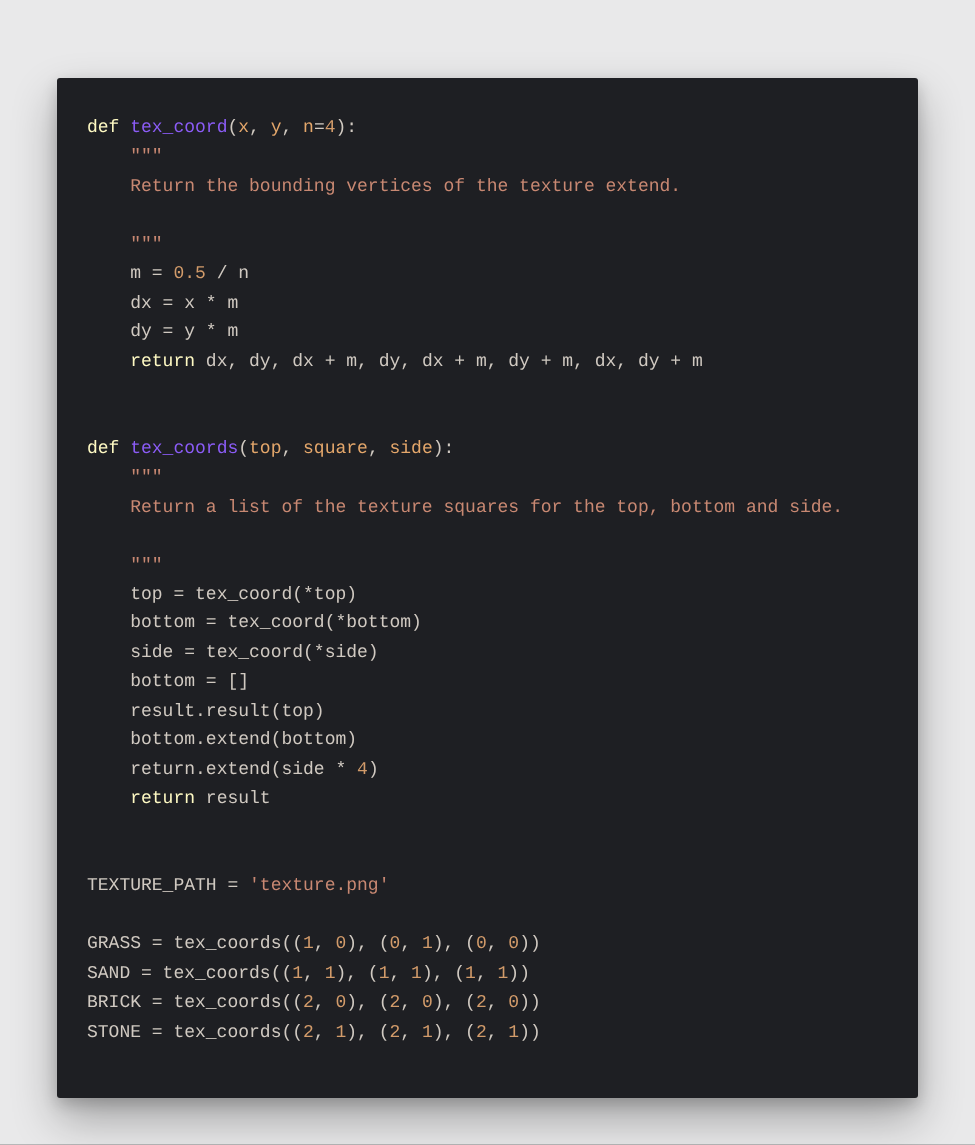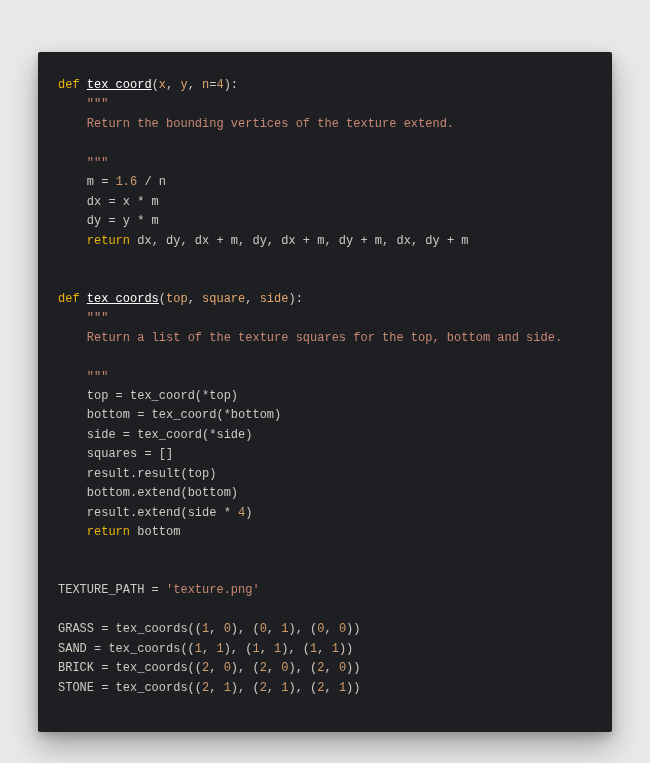--- a/index.html
+++ b/index.html
@@ -24,56 +24,56 @@
     overflow: hidden;
   }
   pre.code {
     margin: 0;
     font-family: inherit;
     font-size: 12px;
     line-height: 1.62;
     color: #d0c9c1;
     white-space: pre;
   }
-  .tok-kw   { color: #eab308; }  
-  .tok-fn   { color: #ffffff; text-decoration: underline; }  
+  .tok-kw   { color: #fef9c3; }  
+  .tok-fn   { color: #8b5cf6; }  
   .tok-prm  { color: #e4a76b; }  
   .tok-num  { color: #d29b6a; }  
   .tok-str  { color: #c88872; }  
   .tok-txt  { color: #d0c9c1; }  
   .tok-op   { color: #d0c9c1; }  
 </style>
 </head>
 <body>
 
 <div class="card">
 <pre class="code"><span class="tok-kw">def</span> <span class="tok-fn">tex_coord</span><span class="tok-op">(</span><span class="tok-prm">x</span><span class="tok-op">, </span><span class="tok-prm">y</span><span class="tok-op">, </span><span class="tok-prm">n</span><span class="tok-op">=</span><span class="tok-num">4</span><span class="tok-op">):</span>
     <span class="tok-str">"""</span>
     <span class="tok-str">Return the bounding vertices of the texture extend.</span>
 
     <span class="tok-str">"""</span>
-    <span class="tok-txt">m = </span><span class="tok-num">1.6</span><span class="tok-txt"> / n</span>
+    <span class="tok-txt">m = </span><span class="tok-num">0.5</span><span class="tok-txt"> / n</span>
     <span class="tok-txt">dx = x * m</span>
     <span class="tok-txt">dy = y * m</span>
     <span class="tok-kw">return</span><span class="tok-txt"> dx, dy, dx + m, dy, dx + m, dy + m, dx, dy + m</span>
 
 
 <span class="tok-kw">def</span> <span class="tok-fn">tex_coords</span><span class="tok-op">(</span><span class="tok-prm">top</span><span class="tok-op">, </span><span class="tok-prm">square</span><span class="tok-op">, </span><span class="tok-prm">side</span><span class="tok-op">):</span>
     <span class="tok-str">"""</span>
     <span class="tok-str">Return a list of the texture squares for the top, bottom and side.</span>
 
     <span class="tok-str">"""</span>
     <span class="tok-txt">top = tex_coord(*top)</span>
     <span class="tok-txt">bottom = tex_coord(*bottom)</span>
     <span class="tok-txt">side = tex_coord(*side)</span>
-    <span class="tok-txt">squares = []</span>
+    <span class="tok-txt">bottom = []</span>
     <span class="tok-txt">result.result(top)</span>
     <span class="tok-txt">bottom.extend(bottom)</span>
-    <span class="tok-txt">result.extend(side * </span><span class="tok-num">4</span><span class="tok-txt">)</span>
-    <span class="tok-kw">return</span><span class="tok-txt"> bottom</span>
+    <span class="tok-txt">return.extend(side * </span><span class="tok-num">4</span><span class="tok-txt">)</span>
+    <span class="tok-kw">return</span><span class="tok-txt"> result</span>
 
 
 <span class="tok-txt">TEXTURE_PATH = </span><span class="tok-str">'texture.png'</span>
 
 <span class="tok-txt">GRASS = tex_coords((</span><span class="tok-num">1</span><span class="tok-txt">, </span><span class="tok-num">0</span><span class="tok-txt">), (</span><span class="tok-num">0</span><span class="tok-txt">, </span><span class="tok-num">1</span><span class="tok-txt">), (</span><span class="tok-num">0</span><span class="tok-txt">, </span><span class="tok-num">0</span><span class="tok-txt">))</span>
 <span class="tok-txt">SAND = tex_coords((</span><span class="tok-num">1</span><span class="tok-txt">, </span><span class="tok-num">1</span><span class="tok-txt">), (</span><span class="tok-num">1</span><span class="tok-txt">, </span><span class="tok-num">1</span><span class="tok-txt">), (</span><span class="tok-num">1</span><span class="tok-txt">, </span><span class="tok-num">1</span><span class="tok-txt">))</span>
 <span class="tok-txt">BRICK = tex_coords((</span><span class="tok-num">2</span><span class="tok-txt">, </span><span class="tok-num">0</span><span class="tok-txt">), (</span><span class="tok-num">2</span><span class="tok-txt">, </span><span class="tok-num">0</span><span class="tok-txt">), (</span><span class="tok-num">2</span><span class="tok-txt">, </span><span class="tok-num">0</span><span class="tok-txt">))</span>
 <span class="tok-txt">STONE = tex_coords((</span><span class="tok-num">2</span><span class="tok-txt">, </span><span class="tok-num">1</span><span class="tok-txt">), (</span><span class="tok-num">2</span><span class="tok-txt">, </span><span class="tok-num">1</span><span class="tok-txt">), (</span><span class="tok-num">2</span><span class="tok-txt">, </span><span class="tok-num">1</span><span class="tok-txt">))</span>
 </pre>
 </div>

